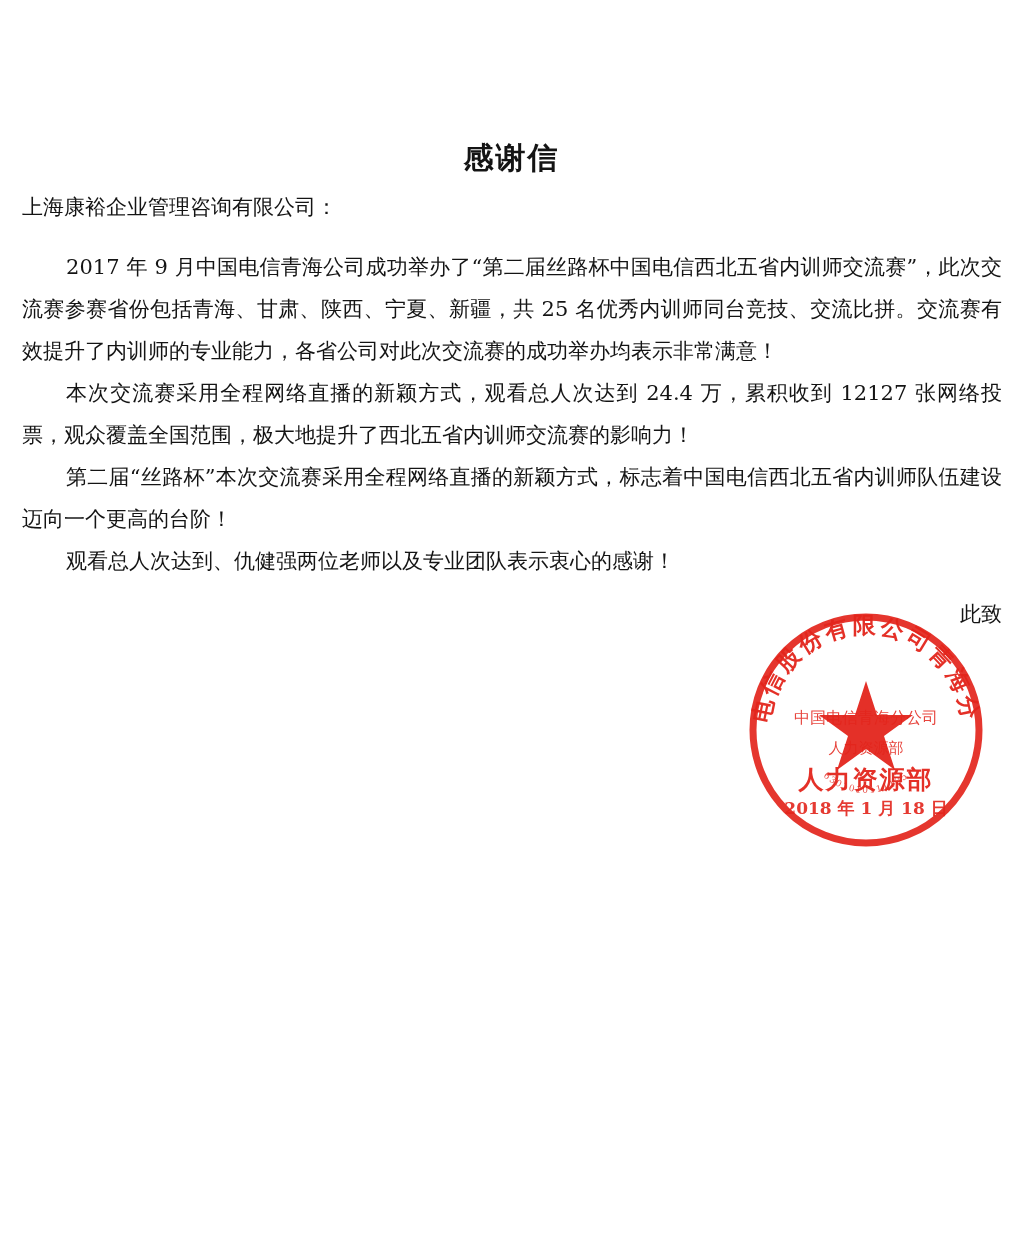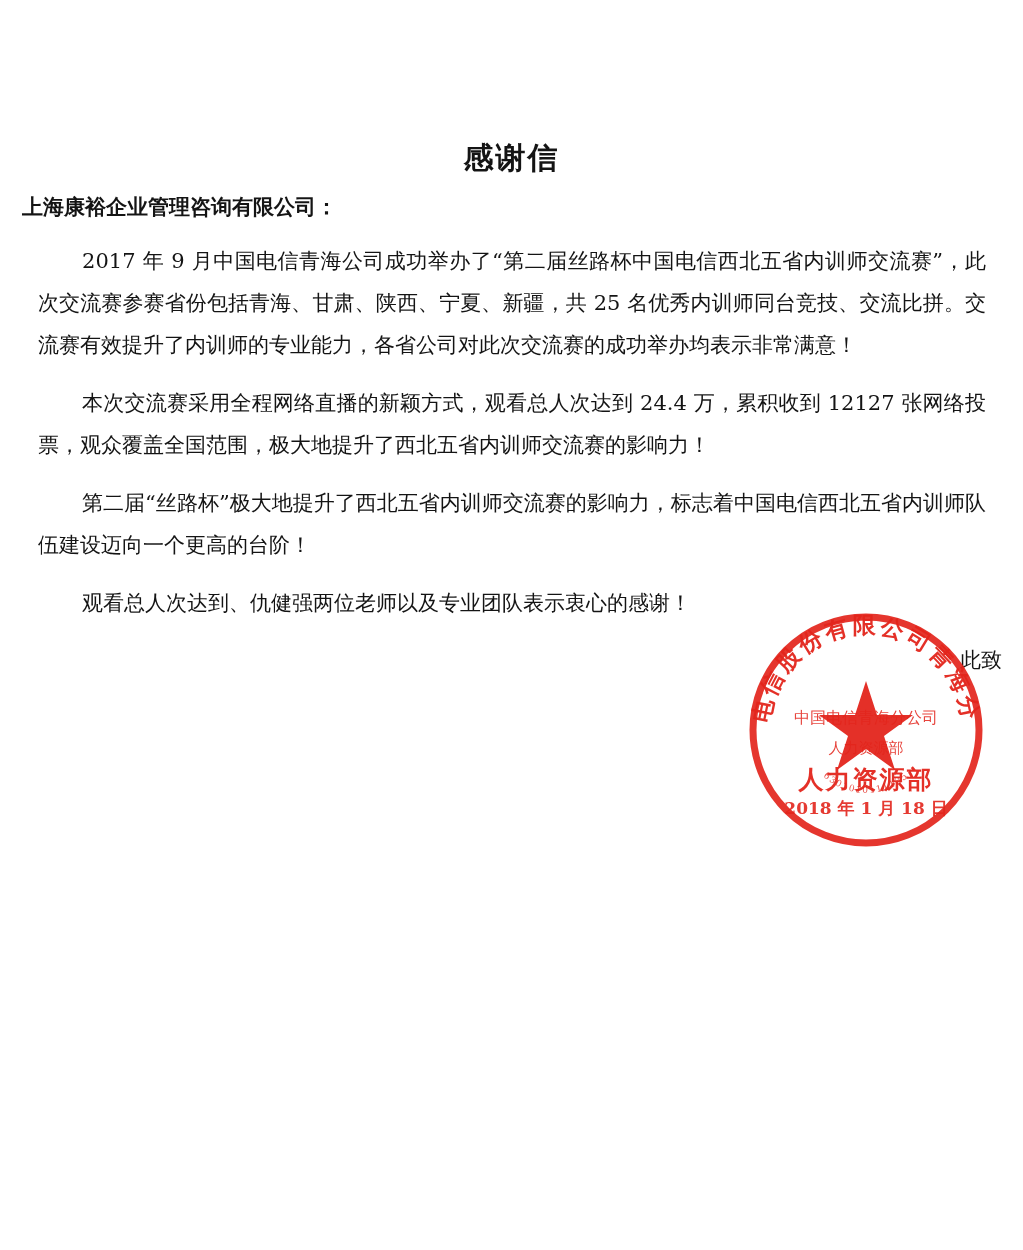--- a/index.html
+++ b/index.html
@@ -40,28 +40,27 @@
   .body-block {
     position: absolute;
     left: 22px;
     top: 190px;
     width: 980px;
   }
 
   .salutation {
     font-size: 21px;
     line-height: 34px;
-    margin: 0 0 16px 0;
-    font-weight: bold;
+    margin: 0 0 22px 0;
   }
 
   p.para {
     font-size: 21px;
     line-height: 42px;
-    margin: 16px;
+    margin: 0;
     text-align: justify;
     text-justify: inter-ideograph;
     text-indent: 2.1em;
   }
 
   .closing {
     font-size: 21px;
     line-height: 40px;
     margin: 12px 0 0 0;
     text-align: right;
@@ -95,21 +94,21 @@
 
 <div class="page">
 
   <div class="doc-title">感谢信</div>
 
   <div class="body-block">
     <div class="salutation">上海康裕企业管理咨询有限公司：</div>
 
     <p class="para">2017 年 9 月中国电信青海公司成功举办了“第二届丝路杯中国电信西北五省内训师交流赛”，此次交流赛参赛省份包括青海、甘肃、陕西、宁夏、新疆，共 25 名优秀内训师同台竞技、交流比拼。交流赛有效提升了内训师的专业能力，各省公司对此次交流赛的成功举办均表示非常满意！</p>
     <p class="para">本次交流赛采用全程网络直播的新颖方式，观看总人次达到 24.4 万，累积收到 12127 张网络投票，观众覆盖全国范围，极大地提升了西北五省内训师交流赛的影响力！</p>
-    <p class="para">第二届“丝路杯”极大地提升了西北五省内训师交流赛的影响力，标志着中国电信西北五省内训师队伍建设迈向一个更高的台阶！</p>
+    <p class="para">第二届“丝路杯”本次交流赛采用全程网络直播的新颖方式，标志着中国电信西北五省内训师队伍建设迈向一个更高的台阶！</p>
     <p class="para">观看总人次达到、仇健强两位老师以及专业团队表示衷心的感谢！</p>
 
     <div class="closing indent">此致</div>
   </div>
 
   <div class="seal">
     <svg width="250" height="250" viewBox="0 0 250 250" xmlns="http://www.w3.org/2000/svg">
       <defs>
         <path id="arcTop" d="M 28,125 A 97,97 0 0 1 222,125"></path>
         <path id="arcBottom" d="M 40,125 A 85,85 0 0 0 210,125"></path>

